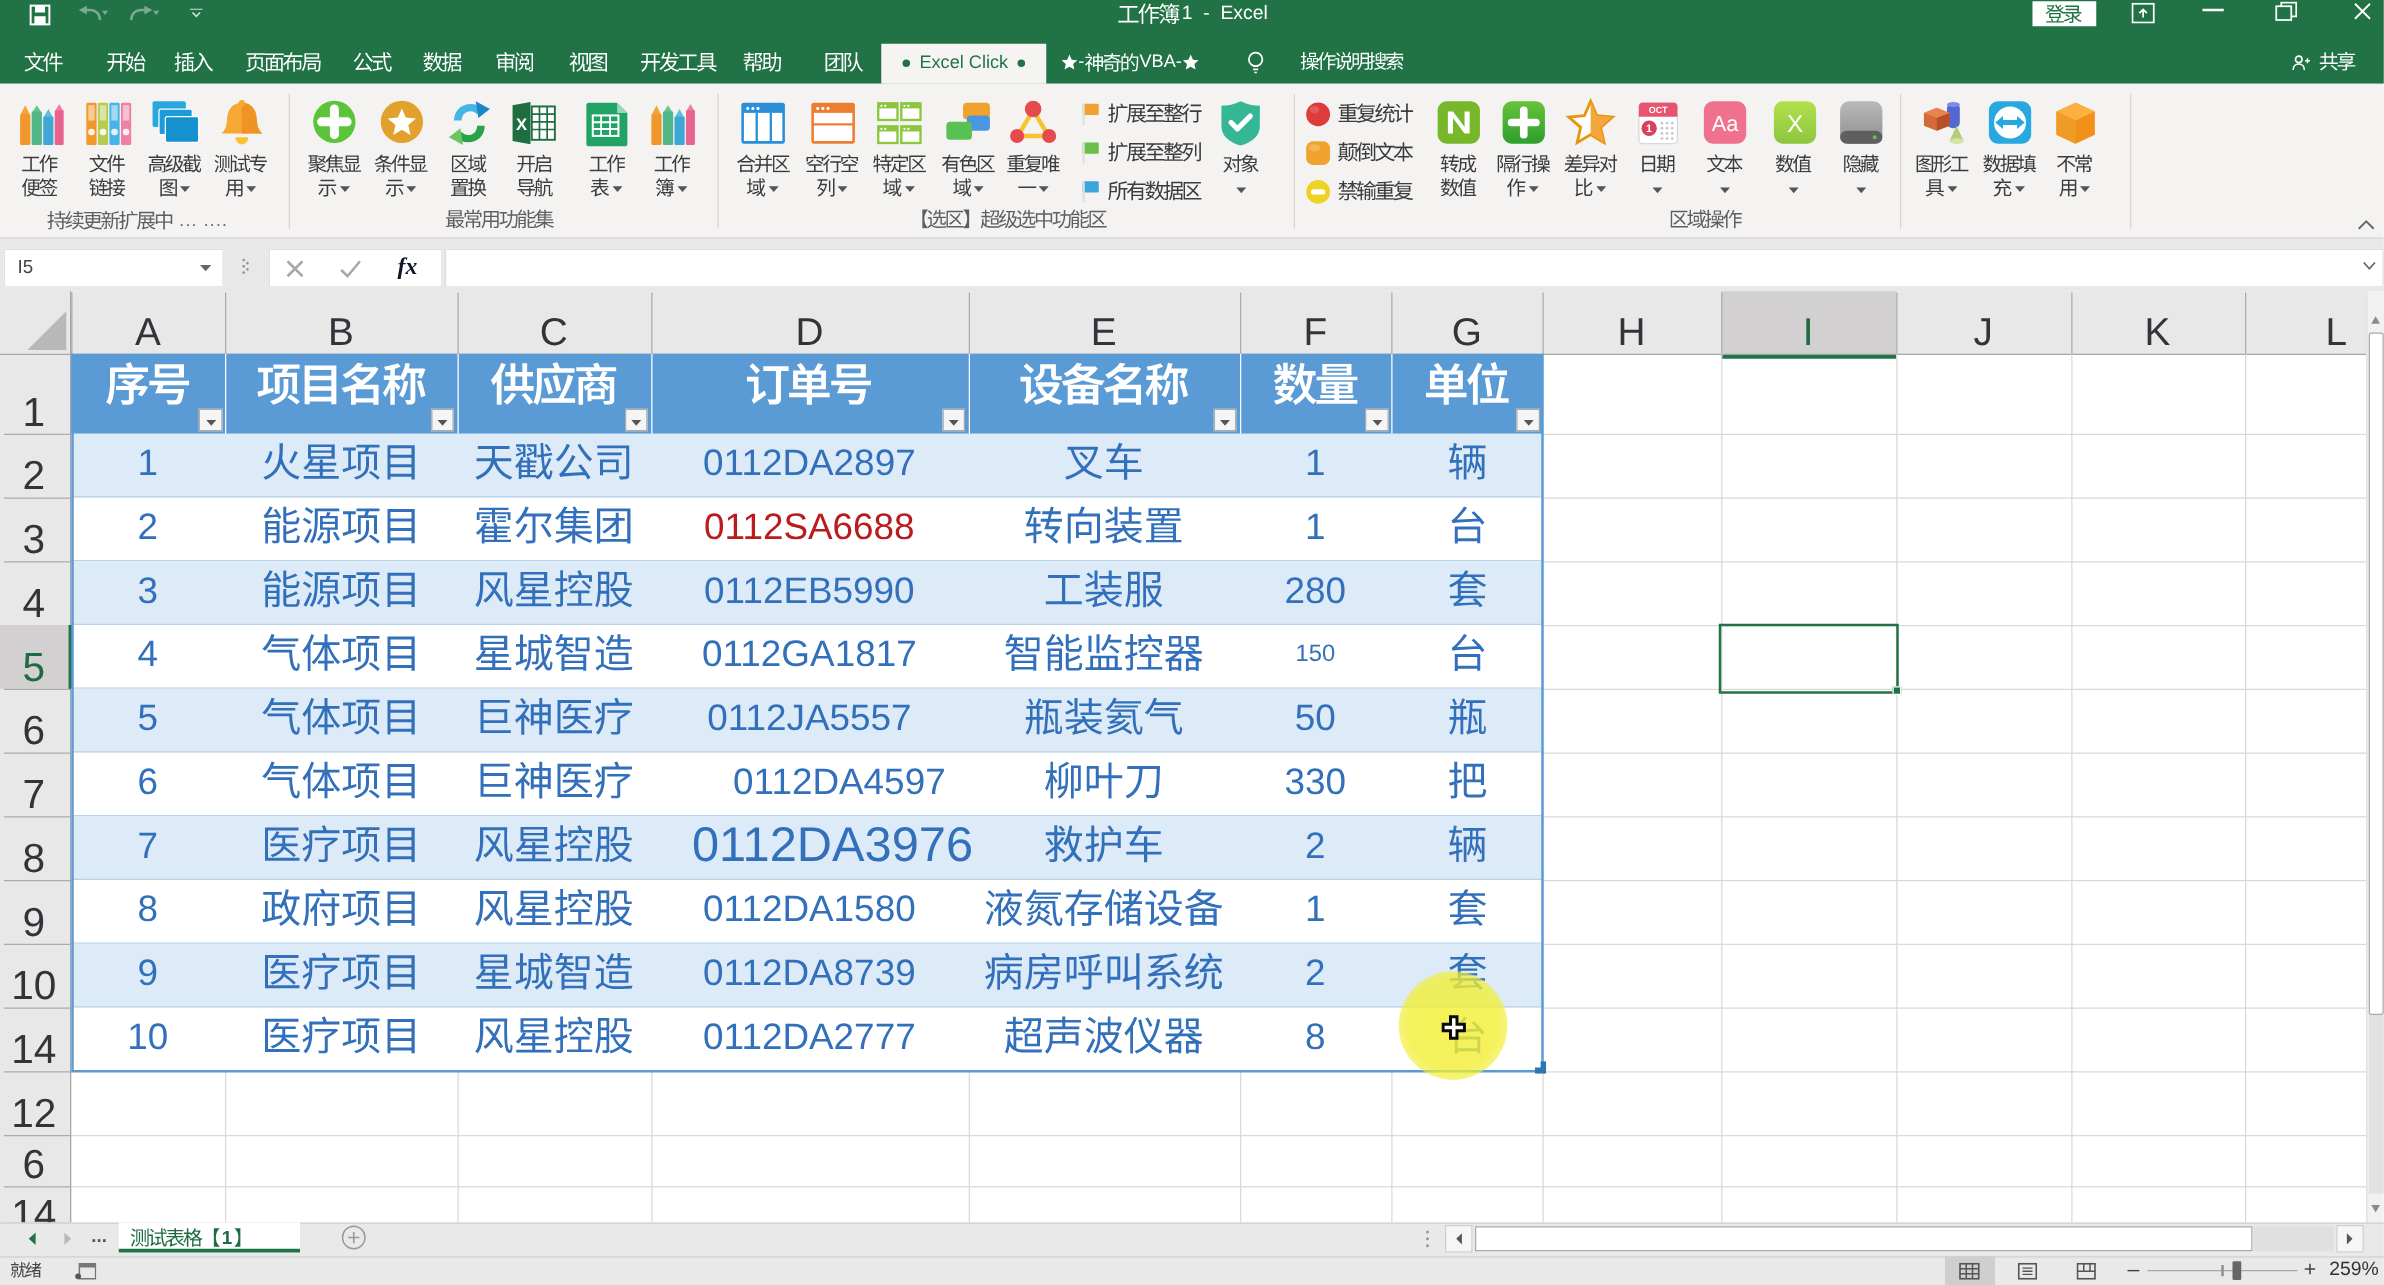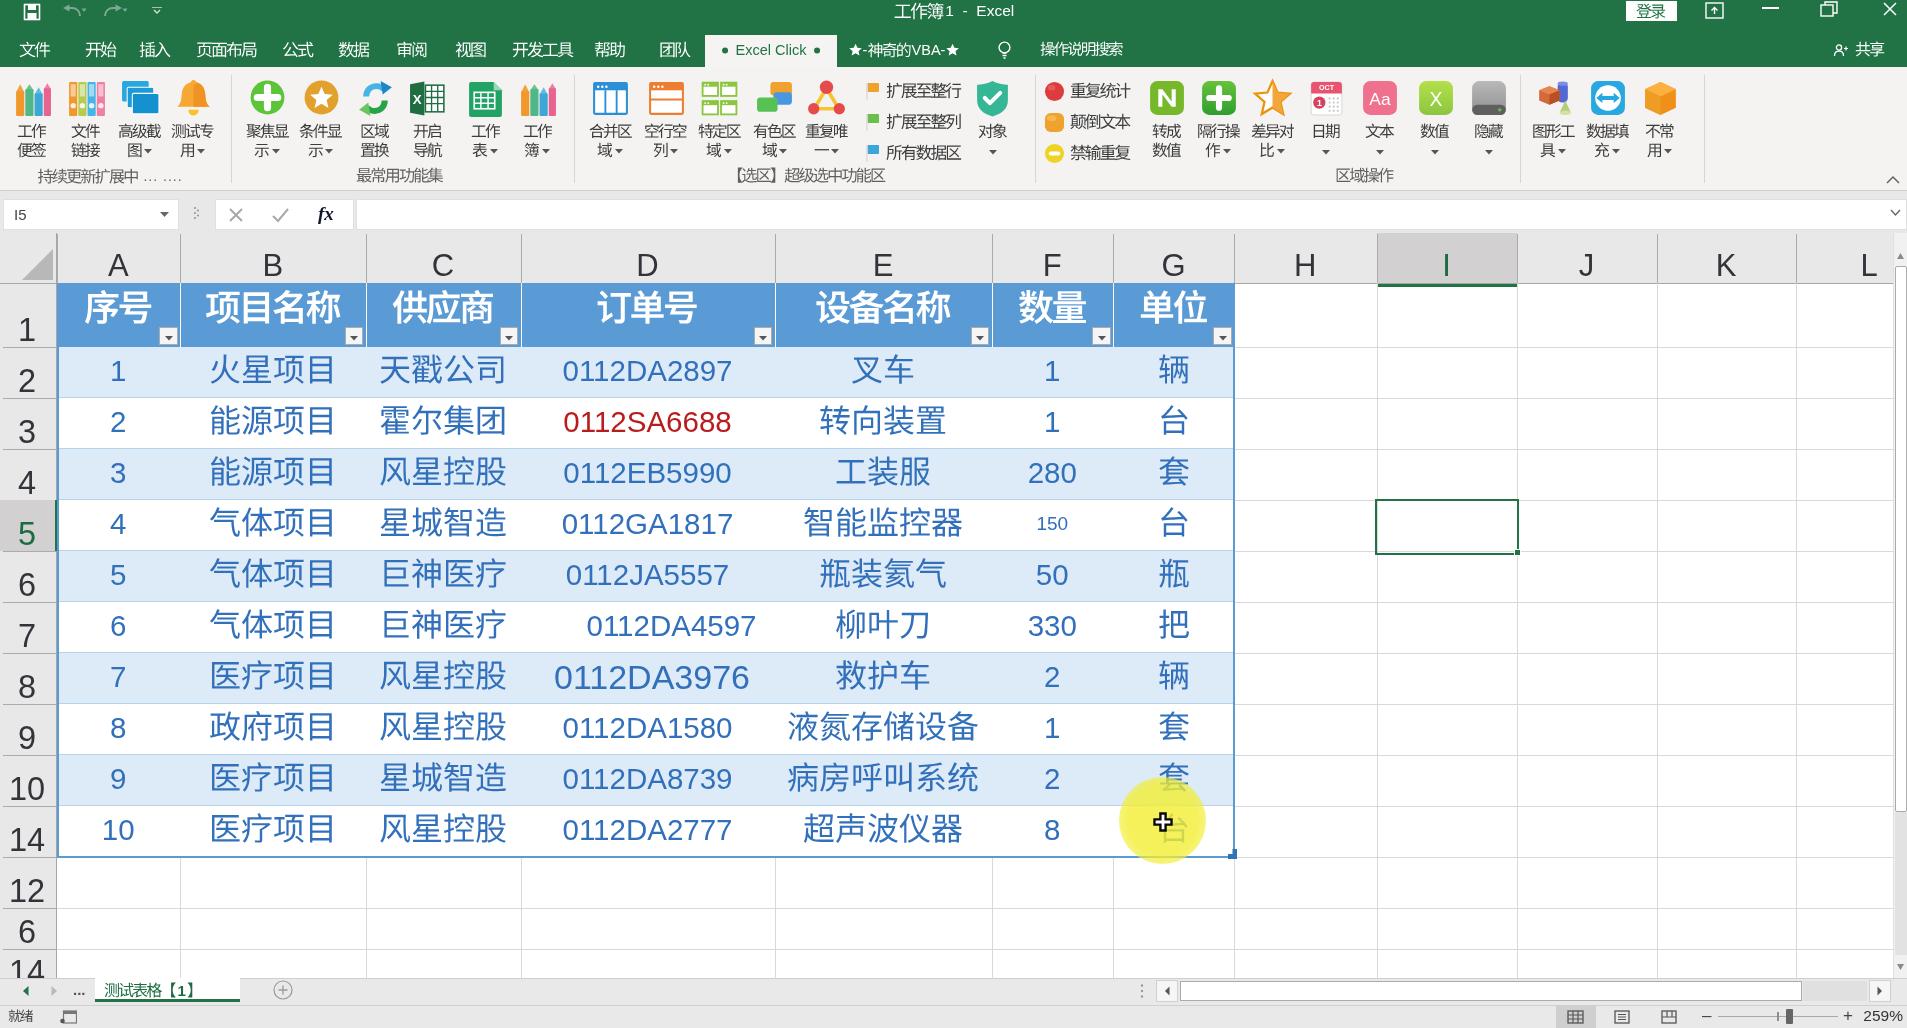--- a/index.html
+++ b/index.html
@@ -1247,21 +1247,21 @@
     <use href="#r165" x="160"></use>
     <use href="#r137" x="320"></use>
     <use href="#r138" x="480"></use>
   </svg>
 <svg class="c" style="position:absolute;left:379.0px;top:658.7px;width:128.0px;height:32.2px" viewBox="0 -141 640 161" fill="#3270bb">
     <use href="#r151" x="0"></use>
     <use href="#r136" x="160"></use>
     <use href="#r152" x="320"></use>
     <use href="#r153" x="480"></use>
   </svg>
-<div style="position:absolute;left:652px;top:676.5px;transform:translate(-50%,-50%);font-size:34px;color:#3270bb;white-space:nowrap;">0112DA3976</div>
+<div style="position:absolute;left:666px;top:676.5px;transform:translate(-50%,-50%);font-size:39px;color:#3270bb;white-space:nowrap;">0112DA3976</div>
 <svg class="c" style="position:absolute;left:835.0px;top:658.7px;width:96.0px;height:32.2px" viewBox="0 -141 480 161" fill="#3270bb">
     <use href="#r172" x="0"></use>
     <use href="#r173" x="160"></use>
     <use href="#r143" x="320"></use>
   </svg>
 <div style="position:absolute;left:1052.25px;top:676.5px;transform:translate(-50%,-50%);font-size:29.5px;color:#3270bb;white-space:nowrap;">2</div>
 <svg class="c" style="position:absolute;left:1157.5px;top:658.7px;width:32.0px;height:32.2px" viewBox="0 -141 160 161" fill="#3270bb">
     <use href="#r144" x="0"></use>
   </svg>
 <div style="position:absolute;left:56.5px;top:754px;width:1177.5px;height:1px;background:#b8d2ea"></div>

